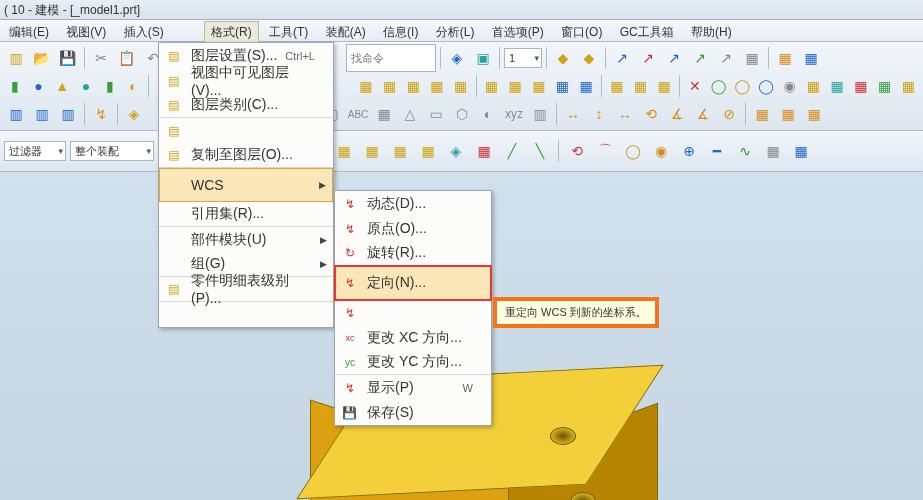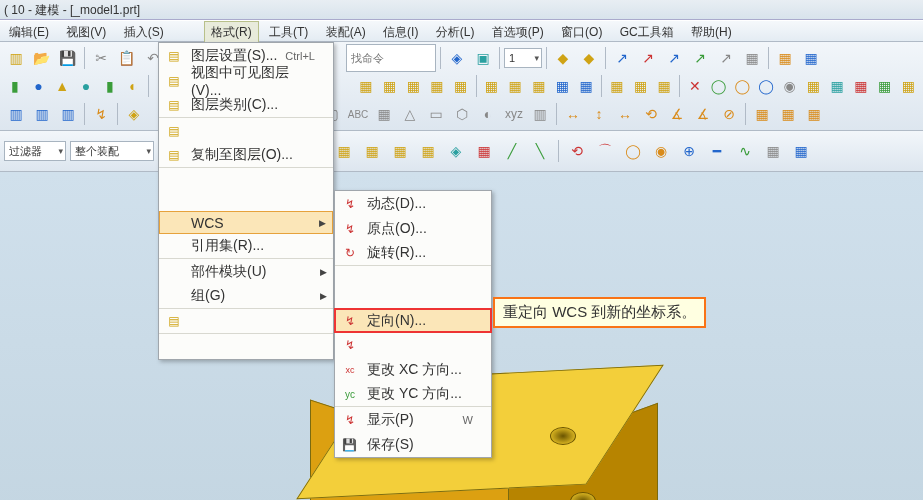--- a/index.html
+++ b/index.html
@@ -24,23 +24,23 @@
   .hole { position: absolute; width: 26px; height: 18px; background: radial-gradient(#6a5400, #d4b020 70%); border-radius: 50%; border: 1px solid #6a5400; }
   .dropdown { position: absolute; background: #fcfcfa; border: 1px solid #a0a6ac; box-shadow: 2px 2px 4px rgba(0,0,0,0.25); z-index: 50; }
   .dd1 { left: 158px; top: 42px; width: 176px; }
   .dd2 { left: 334px; top: 190px; width: 158px; }
   .ditem { display: flex; align-items: center; height: 25px; padding: 0 18px 0 6px; gap: 8px; position: relative; cursor: default; }
   .ditem.sep-below { border-bottom: 1px solid #d8d8d0; }
   .ditem .icn { width: 18px; height: 18px; display: flex; align-items: center; justify-content: center; font-size: 12px; }
   .ditem .lbl { flex: 1; font-size: 14px; color: #333; }
   .ditem .accel { font-size: 11px; color: #666; }
   .ditem .arrow { position: absolute; right: 6px; font-size: 9px; color: #444; }
-  .ditem.hover { background: #fbe6b8; border: 1px solid #e6a23c; padding-left: 5px; height: 23px; margin-top: 43px; }
+  .ditem.hover { background: #fbe6b8; border: 1px solid #e6a23c; padding-left: 5px; height: 34px; }
   .ditem.highlight { outline: 2px solid #e33; outline-offset: -1px; }
-  .tooltip { position: absolute; left: 493px; top: 297px; background: #ffffe1; border: 2px solid #f97316; padding: 4px 8px; font-size: 15px; z-index: 60; }
+  .tooltip { position: absolute; left: 493px; top: 297px; background: #ffffe1; border: 4px solid #f97316; padding: 4px 8px; font-size: 11px; z-index: 60; }
   
   .c-green{color:#3a9c3a}.c-blue{color:#2266cc}.c-orange{color:#d98b1a}.c-red{color:#cc3333}.c-gold{color:#cfa315}.c-gray{color:#888}.c-teal{color:#2aa0a0}
 </style>
 </head>
 <body>
 
 <div class="titlebar">
   <span>( 10 - 建模 - [_model1.prt]</span>
 </div>
 
@@ -230,20 +230,21 @@
     <span class="lbl">部件模块(U)</span>
     <span class="arrow">▶</span>
   </div>
   <div class="ditem sep-below">
     <span class="icn"></span>
     <span class="lbl">组(G)</span>
     <span class="arrow">▶</span>
   </div>
   <div class="ditem sep-below">
     <span class="icn c-gold">▤</span>
+    <span class="lbl">零件明细表级别(P)...</span>
   </div>
   <div class="ditem">
     <span class="icn"></span>
   </div>
 </div>
 
 <div class="dropdown dd2">
   <div class="ditem">
     <span class="icn c-red">↯</span>
     <span class="lbl">动态(D)...</span>

